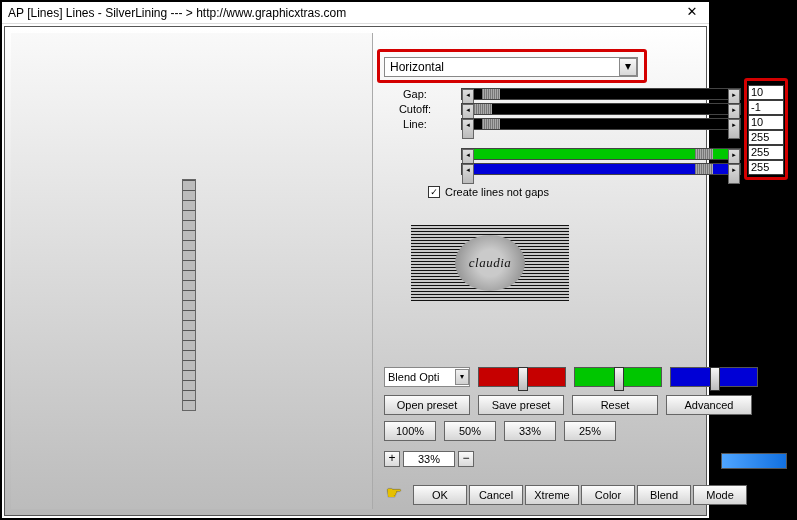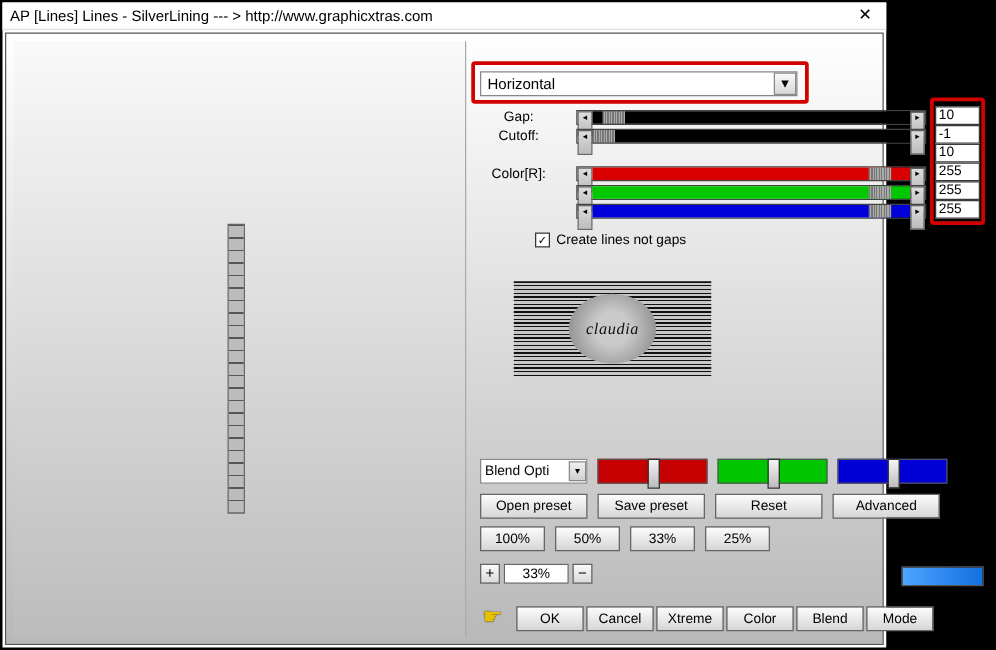--- a/index.html
+++ b/index.html
@@ -182,32 +182,32 @@
         <div class="scrollbar">
           <div class="btn">◂</div>
           <div class="track" style="background:#000">
               <div class="thumb" style="left:0"></div>
             </div>
           <div class="btn">▸</div>
         </div>
       </div>
       <div class="valbox" style="left:375px; top:73px;">-1</div>
 
+      <div class="row" style="left:0; top:90px;">
+        <div class="label">Line:</div>
+        <div class="scrollbar">
+          <div class="btn">◂</div>
+          <div class="track" style="background:#000">
+              <div class="thumb" style="left:3%"></div>
+            </div>
+          <div class="btn">▸</div>
+        </div>
+      </div>
       <div class="valbox" style="left:375px; top:88px;">10</div>
 
-      <div class="row" style="left:0; top:105px;">
-        <div class="label">Color[R]:</div>
-        <div class="scrollbar">
-          <div class="btn">◂</div>
-          <div class="track" style="background:#d80000">
-              <div class="thumb" style="left:calc(94% - 18px)"></div>
-            </div>
-          <div class="btn">▸</div>
-        </div>
-      </div>
       <div class="valbox" style="left:375px; top:103px;">255</div>
 
       <div class="row" style="left:0; top:120px;">
         <div class="label"></div>
         <div class="scrollbar">
           <div class="btn">◂</div>
           <div class="track" style="background:#00c800">
               <div class="thumb" style="left:calc(94% - 18px)"></div>
             </div>
           <div class="btn">▸</div>

